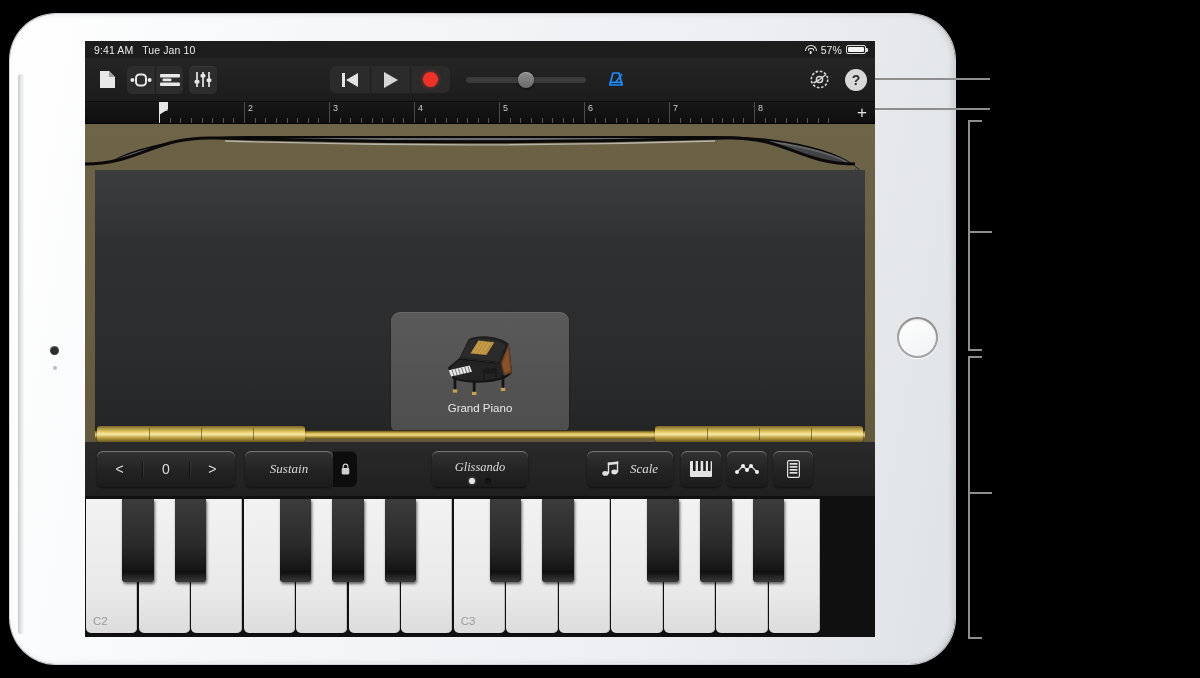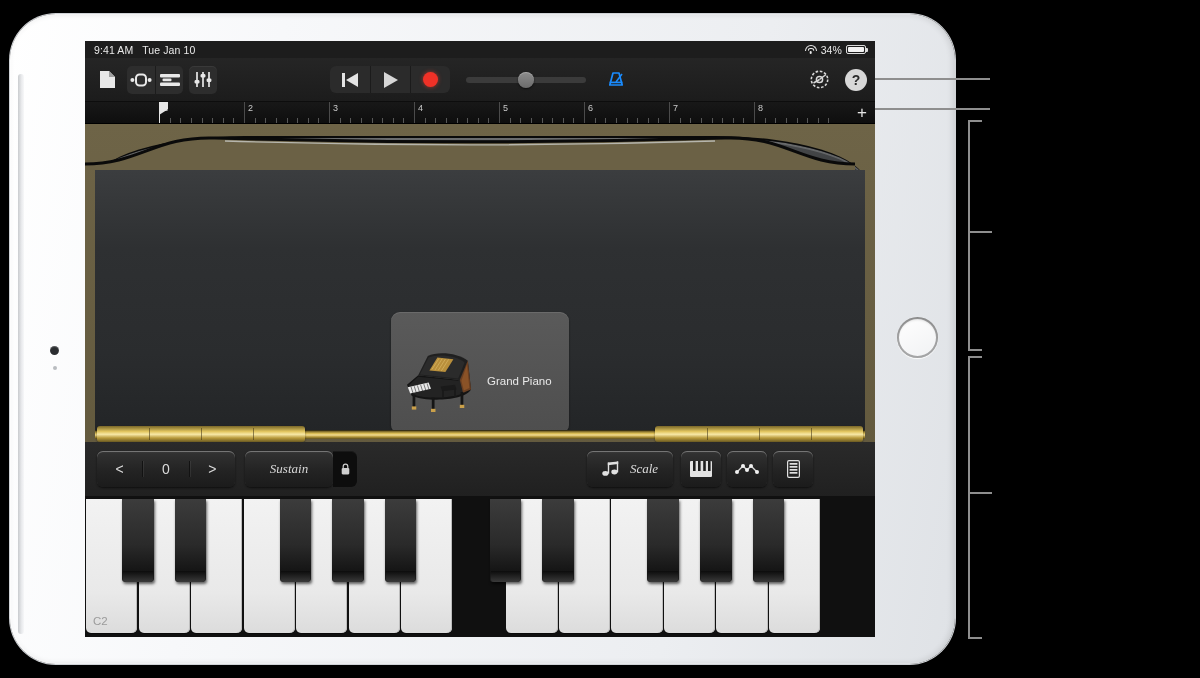--- a/index.html
+++ b/index.html
@@ -123,21 +123,21 @@
   }
   .piano-body{
     position:absolute; left:10px; right:10px; top:46px; height:262px;
     background:linear-gradient(180deg,#3b3d3f 0%,#2e3032 30%,#2a2c2e 70%,#232527 100%);
   }
   .card{
     position:absolute; left:50%; transform:translateX(-50%); top:142px;
     width:178px; height:122px; border-radius:9px;
     background:linear-gradient(180deg,#5a5a5a,#4e4e4e);
     box-shadow:0 1px 2px rgba(0,0,0,.5), inset 0 1px 0 rgba(255,255,255,.10);
-    display:flex; flex-direction:row; align-items:center; justify-content:flex-start;
+    display:flex; flex-direction:column; align-items:center; justify-content:flex-start;
     padding-top:14px;
   }
   .card .pianoart{ width:96px; height:74px; }
   .card .clabel{ color:#e8e8e8; font-size:11.5px; margin-top:2px; }
 
   .goldbar{
     position:absolute; left:10px; right:10px; top:306px; height:9px;
     background:linear-gradient(180deg,#6b5a22,#d8bb52 30%,#f2dc92 50%,#b79a3c 72%,#5d4e1d);
     border-top:1px solid #3a3216;
   }
@@ -221,21 +221,21 @@
       <div class="sb-left">
         <span>9:41 AM</span>
         <span>Tue Jan 10</span>
       </div>
       <div class="sb-right">
         <span class="wifi">
             <i></i>
             <i></i>
             <i></i>
           </span>
-        <span>34%</span>
+        <span>57%</span>
         <span class="batt">
             <i></i>
           </span>
       </div>
     </div>
 
     <div class="toolbar">
       <div class="tb-left">
         <div class="tbtn">
           <svg width="17" height="19" viewBox="0 0 17 19">
@@ -495,20 +495,27 @@
           </div>
 
           <div class="pill sustain">Sustain</div>
           <div class="lockbox">
             <svg width="9" height="12" viewBox="0 0 9 12">
               <path d="M2.2 5V3.4a2.3 2.3 0 0 1 4.6 0V5" fill="none" stroke="#cfcfcf" stroke-width="1.2"></path>
               <rect x="0.7" y="5" width="7.6" height="6.4" rx="1.1" fill="#cfcfcf"></rect>
             </svg>
           </div>
 
+          <div class="pill gliss">
+            <span>Glissando</span>
+            <span class="gdots">
+              <b class="on"></b>
+              <b></b>
+            </span>
+          </div>
 
           <div class="pill scale">
             <svg width="20" height="16" viewBox="0 0 20 16">
               <g fill="#e0e0e0">
                 <ellipse cx="3.4" cy="12.4" rx="3.1" ry="2.4"></ellipse>
                 <rect x="5.8" y="1.6" width="1.4" height="11"></rect>
                 <ellipse cx="12.4" cy="11" rx="3.1" ry="2.4"></ellipse>
                 <rect x="14.8" y="0.4" width="1.4" height="11"></rect>
                 <path d="M5.8 1.6 L16.2 0.4 L16.2 3 L5.8 4.2 Z"></path>
               </g>
@@ -562,20 +569,23 @@
         <div class="keys" id="keys">
             <div class="wk" style="left: 0%; width: 6.50667%;">
               <span>C2</span>
             </div>
             <div class="wk" style="left: 6.66667%; width: 6.50667%;"></div>
             <div class="wk" style="left: 13.3333%; width: 6.50667%;"></div>
             <div class="wk" style="left: 20%; width: 6.50667%;"></div>
             <div class="wk" style="left: 26.6667%; width: 6.50667%;"></div>
             <div class="wk" style="left: 33.3333%; width: 6.50667%;"></div>
             <div class="wk" style="left: 40%; width: 6.50667%;"></div>
+            <div class="wk" style="left: 46.6667%; width: 6.50667%;">
+              <span>C3</span>
+            </div>
             <div class="wk" style="left: 53.3333%; width: 6.50667%;"></div>
             <div class="wk" style="left: 60%; width: 6.50667%;"></div>
             <div class="wk" style="left: 66.6667%; width: 6.50667%;"></div>
             <div class="wk" style="left: 73.3333%; width: 6.50667%;"></div>
             <div class="wk" style="left: 80%; width: 6.50667%;"></div>
             <div class="wk" style="left: 86.6667%; width: 6.50667%;"></div>
             <div class="bk" style="width: 4%; left: 4.58667%;"></div>
             <div class="bk" style="width: 4%; left: 11.2533%;"></div>
             <div class="bk" style="width: 4%; left: 24.5867%;"></div>
             <div class="bk" style="width: 4%; left: 31.2533%;"></div>

